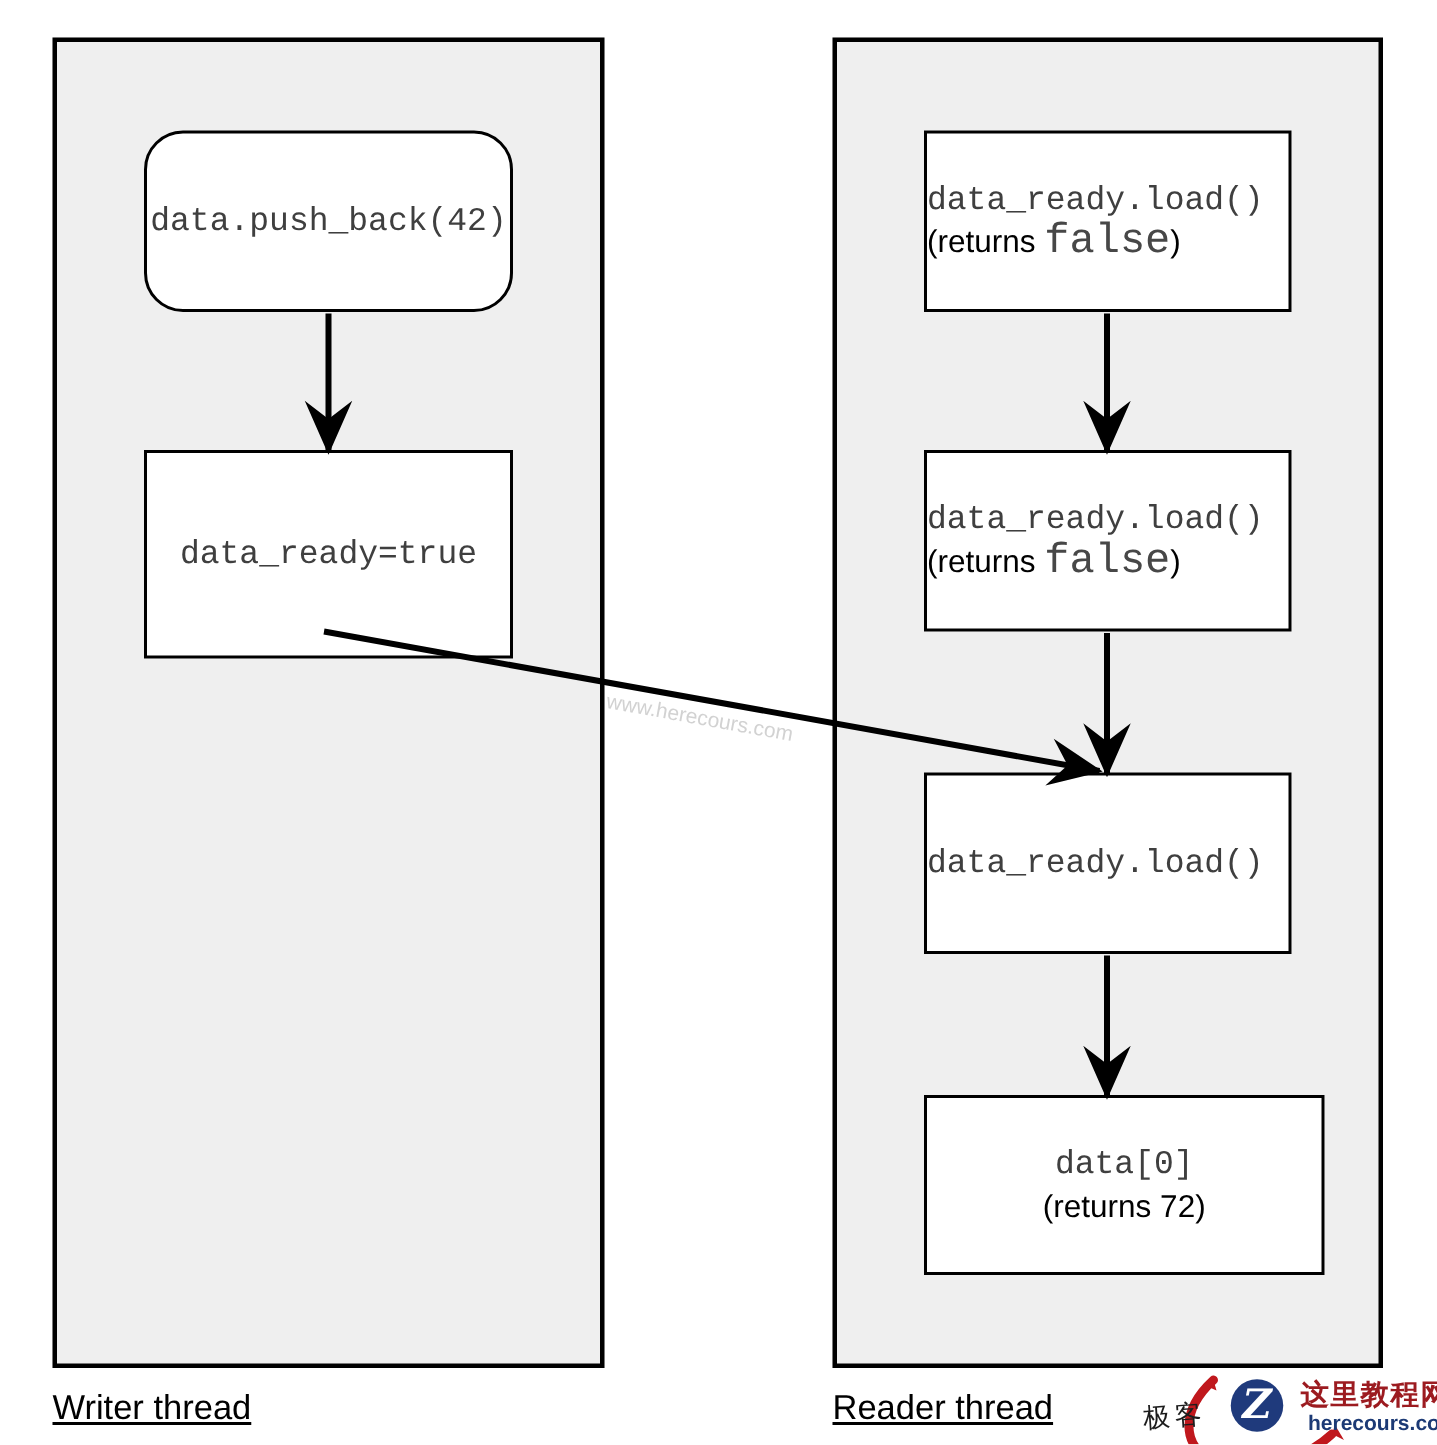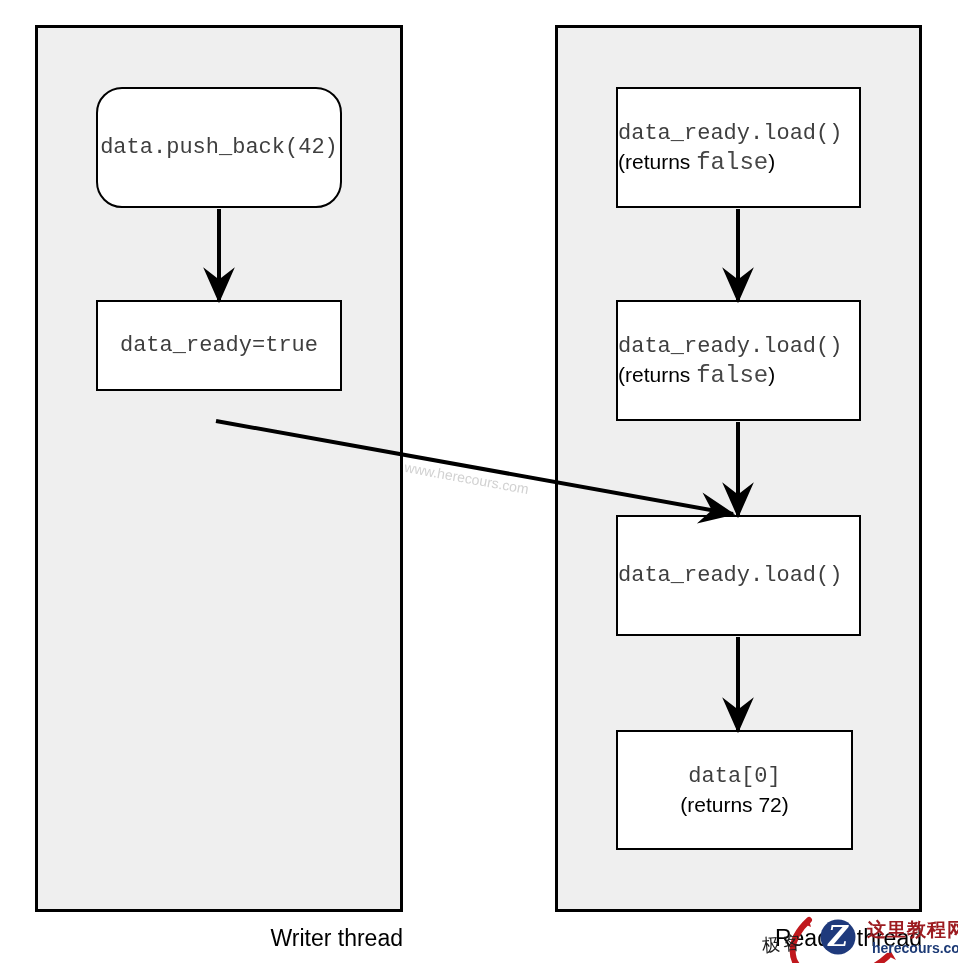--- a/index.html
+++ b/index.html
@@ -18,43 +18,43 @@
 
   .node {
     position: absolute; background: #ffffff; border: 2px solid #000;
     box-sizing: border-box; z-index: 2;
     display: flex; flex-direction: column; justify-content: center;
   }
   .node.center { align-items: center; }
   .node.leftpad { align-items: flex-start; padding-left: 0; }
 
   #wbox1 { left: 96px;  top: 87px;  width: 246px; height: 121px; border-radius: 26px; }
-  #wbox2 { left: 96px;  top: 300px; width: 246px; height: 91px; }
+  #wbox2 { left: 96px;  top: 300px; width: 246px; height: 139px; }
   #rbox1 { left: 616px; top: 87px;  width: 245px; height: 121px; }
   #rbox2 { left: 616px; top: 300px; width: 245px; height: 121px; }
   #rbox3 { left: 616px; top: 515px; width: 245px; height: 121px; }
-  #rbox4 { left: 616px; top: 730px; width: 237px; height: 120px; }
+  #rbox4 { left: 616px; top: 730px; width: 267px; height: 120px; }
 
   .code {
     font-family: "Liberation Mono", monospace;
     font-size: 22px; line-height: 28px; color: #3f3f3f;
     white-space: pre;
   }
   .ret {
     font-size: 21px; line-height: 27px; color: #000;
     white-space: pre;
   }
   .ret .val {
     font-family: "Liberation Mono", monospace;
-    font-size: 24px; color: #474747;
+    font-size: 28px; color: #474747;
   }
 
   .lane-label {
-    position: absolute; top: 925px; text-align: right;
-    font-size: 23px; color: #000; z-index: 4;
+    position: absolute; top: 925px; text-align: left;
+    font-size: 23px; color: #000; z-index: 4; text-decoration: underline;
   }
   #label-writer { left: 35px;  width: 368px; }
   #label-reader { left: 555px; width: 367px; }
 
   #arrow-layer {
     position: absolute; left: 0; top: 0; width: 958px; height: 963px;
     z-index: 3; pointer-events: none;
   }
   #diag-watermark {
     position: absolute; left: 406px; top: 459px;

